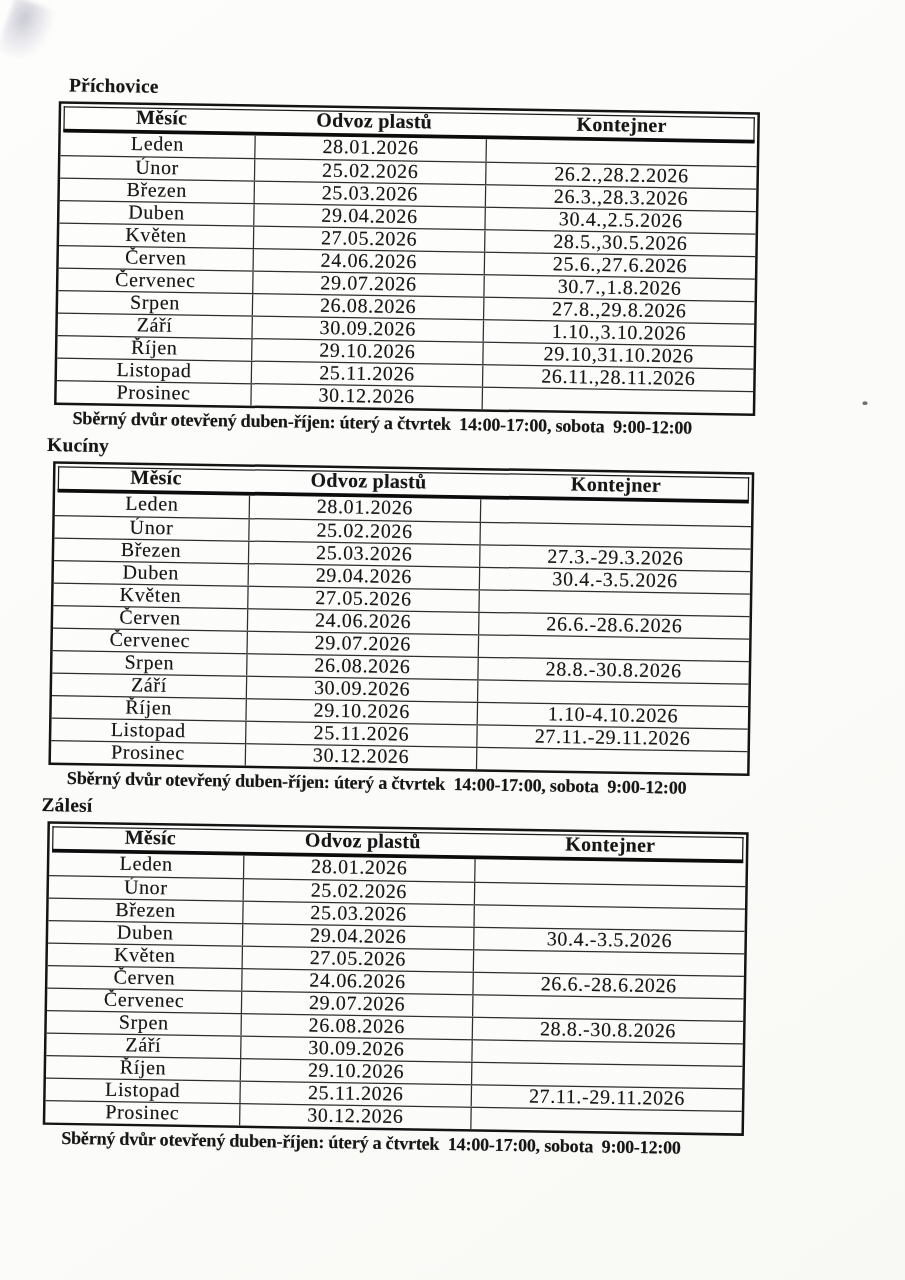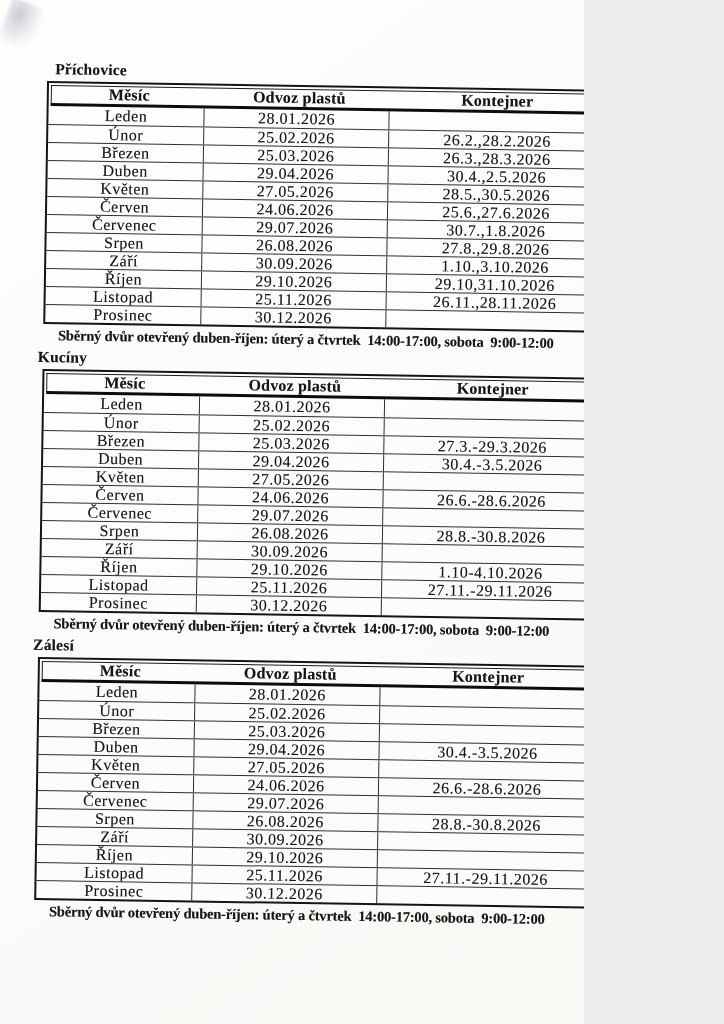--- a/index.html
+++ b/index.html
@@ -2,21 +2,21 @@
 <html><head>
 <meta charset="utf-8">
 <style>
   html,body{margin:0;padding:0;}
   body{
     width:724px;height:1024px;overflow:hidden;
     background:#eeeeec;
     font-family:"Liberation Serif","DejaVu Serif",serif;
   }
   .sheet{
-    position:relative;width:584px;height:1024px;overflow:hidden;
+    position:relative;width:724px;height:1024px;overflow:hidden;
     background:linear-gradient(145deg,#fdfdfc 0%,#fbfbf9 55%,#f8f8f5 100%);
     color:#161616;
   }
   
   .smudge{
     position:absolute;left:4px;top:2px;width:34px;height:46px;
     background:radial-gradient(ellipse at 35% 30%,rgba(140,140,165,.45),rgba(185,185,205,.18) 55%,transparent 78%);
     transform:rotate(20deg);filter:blur(1.5px);
   }
   .dot{

